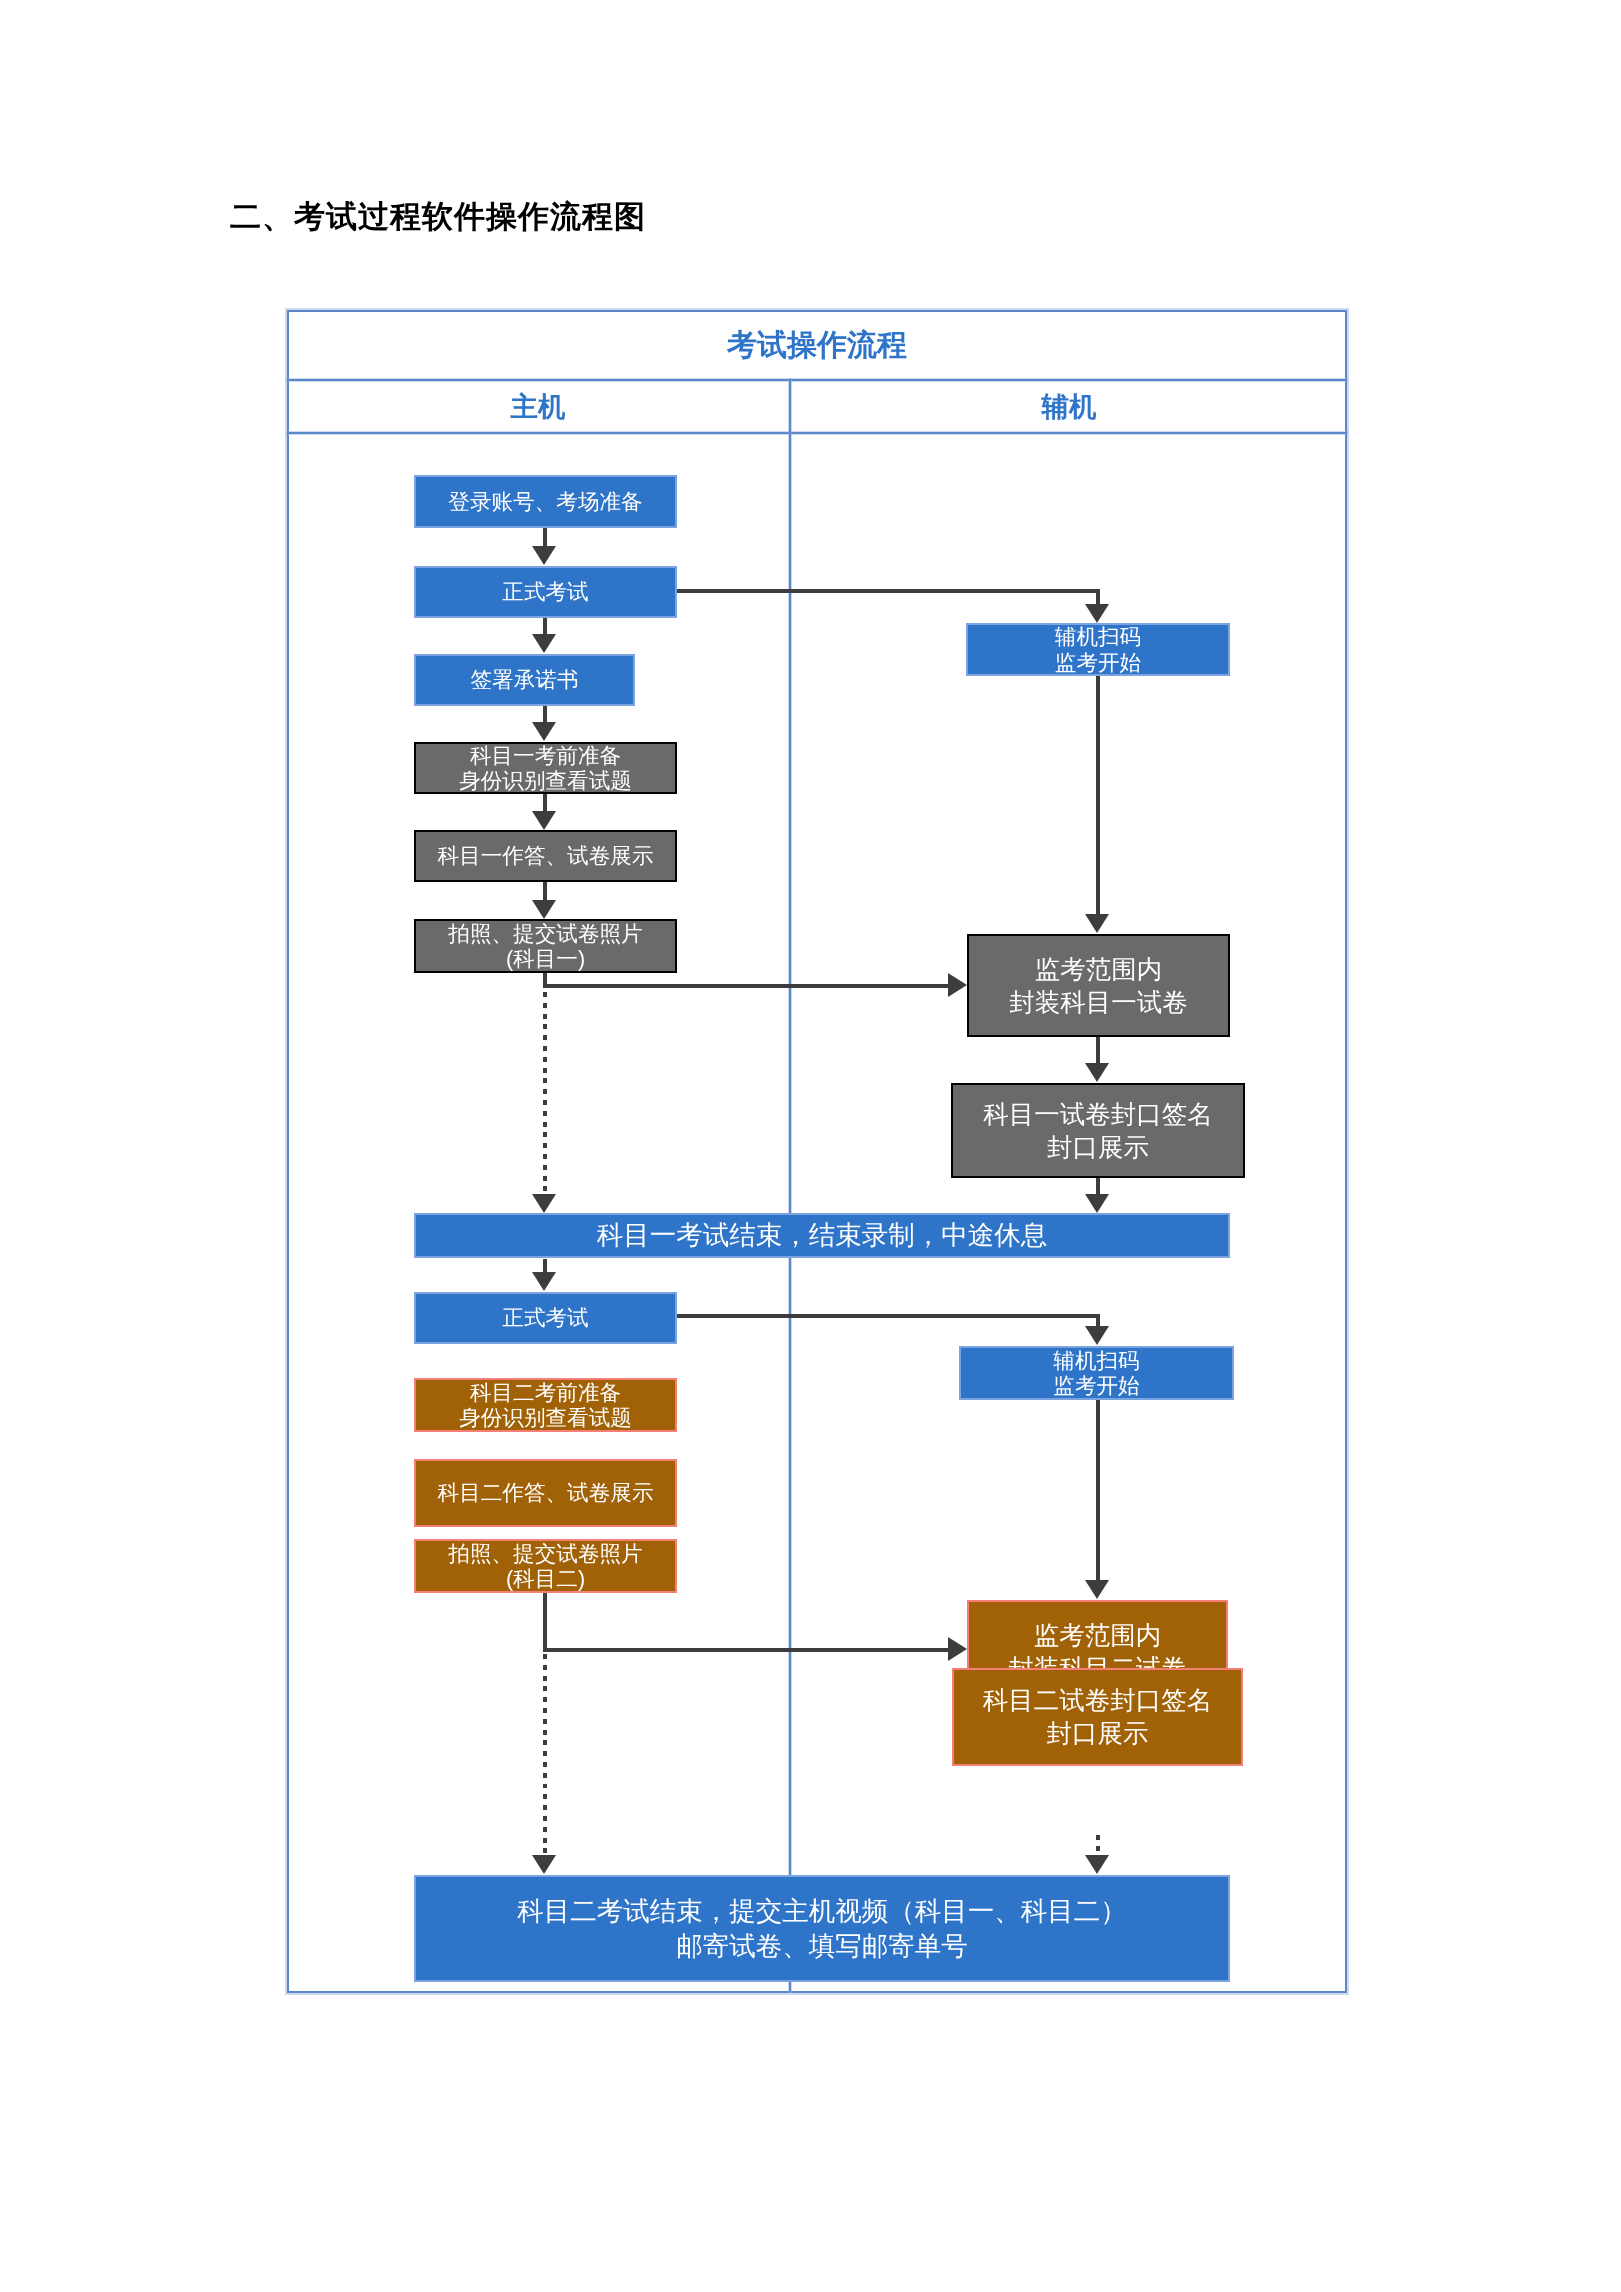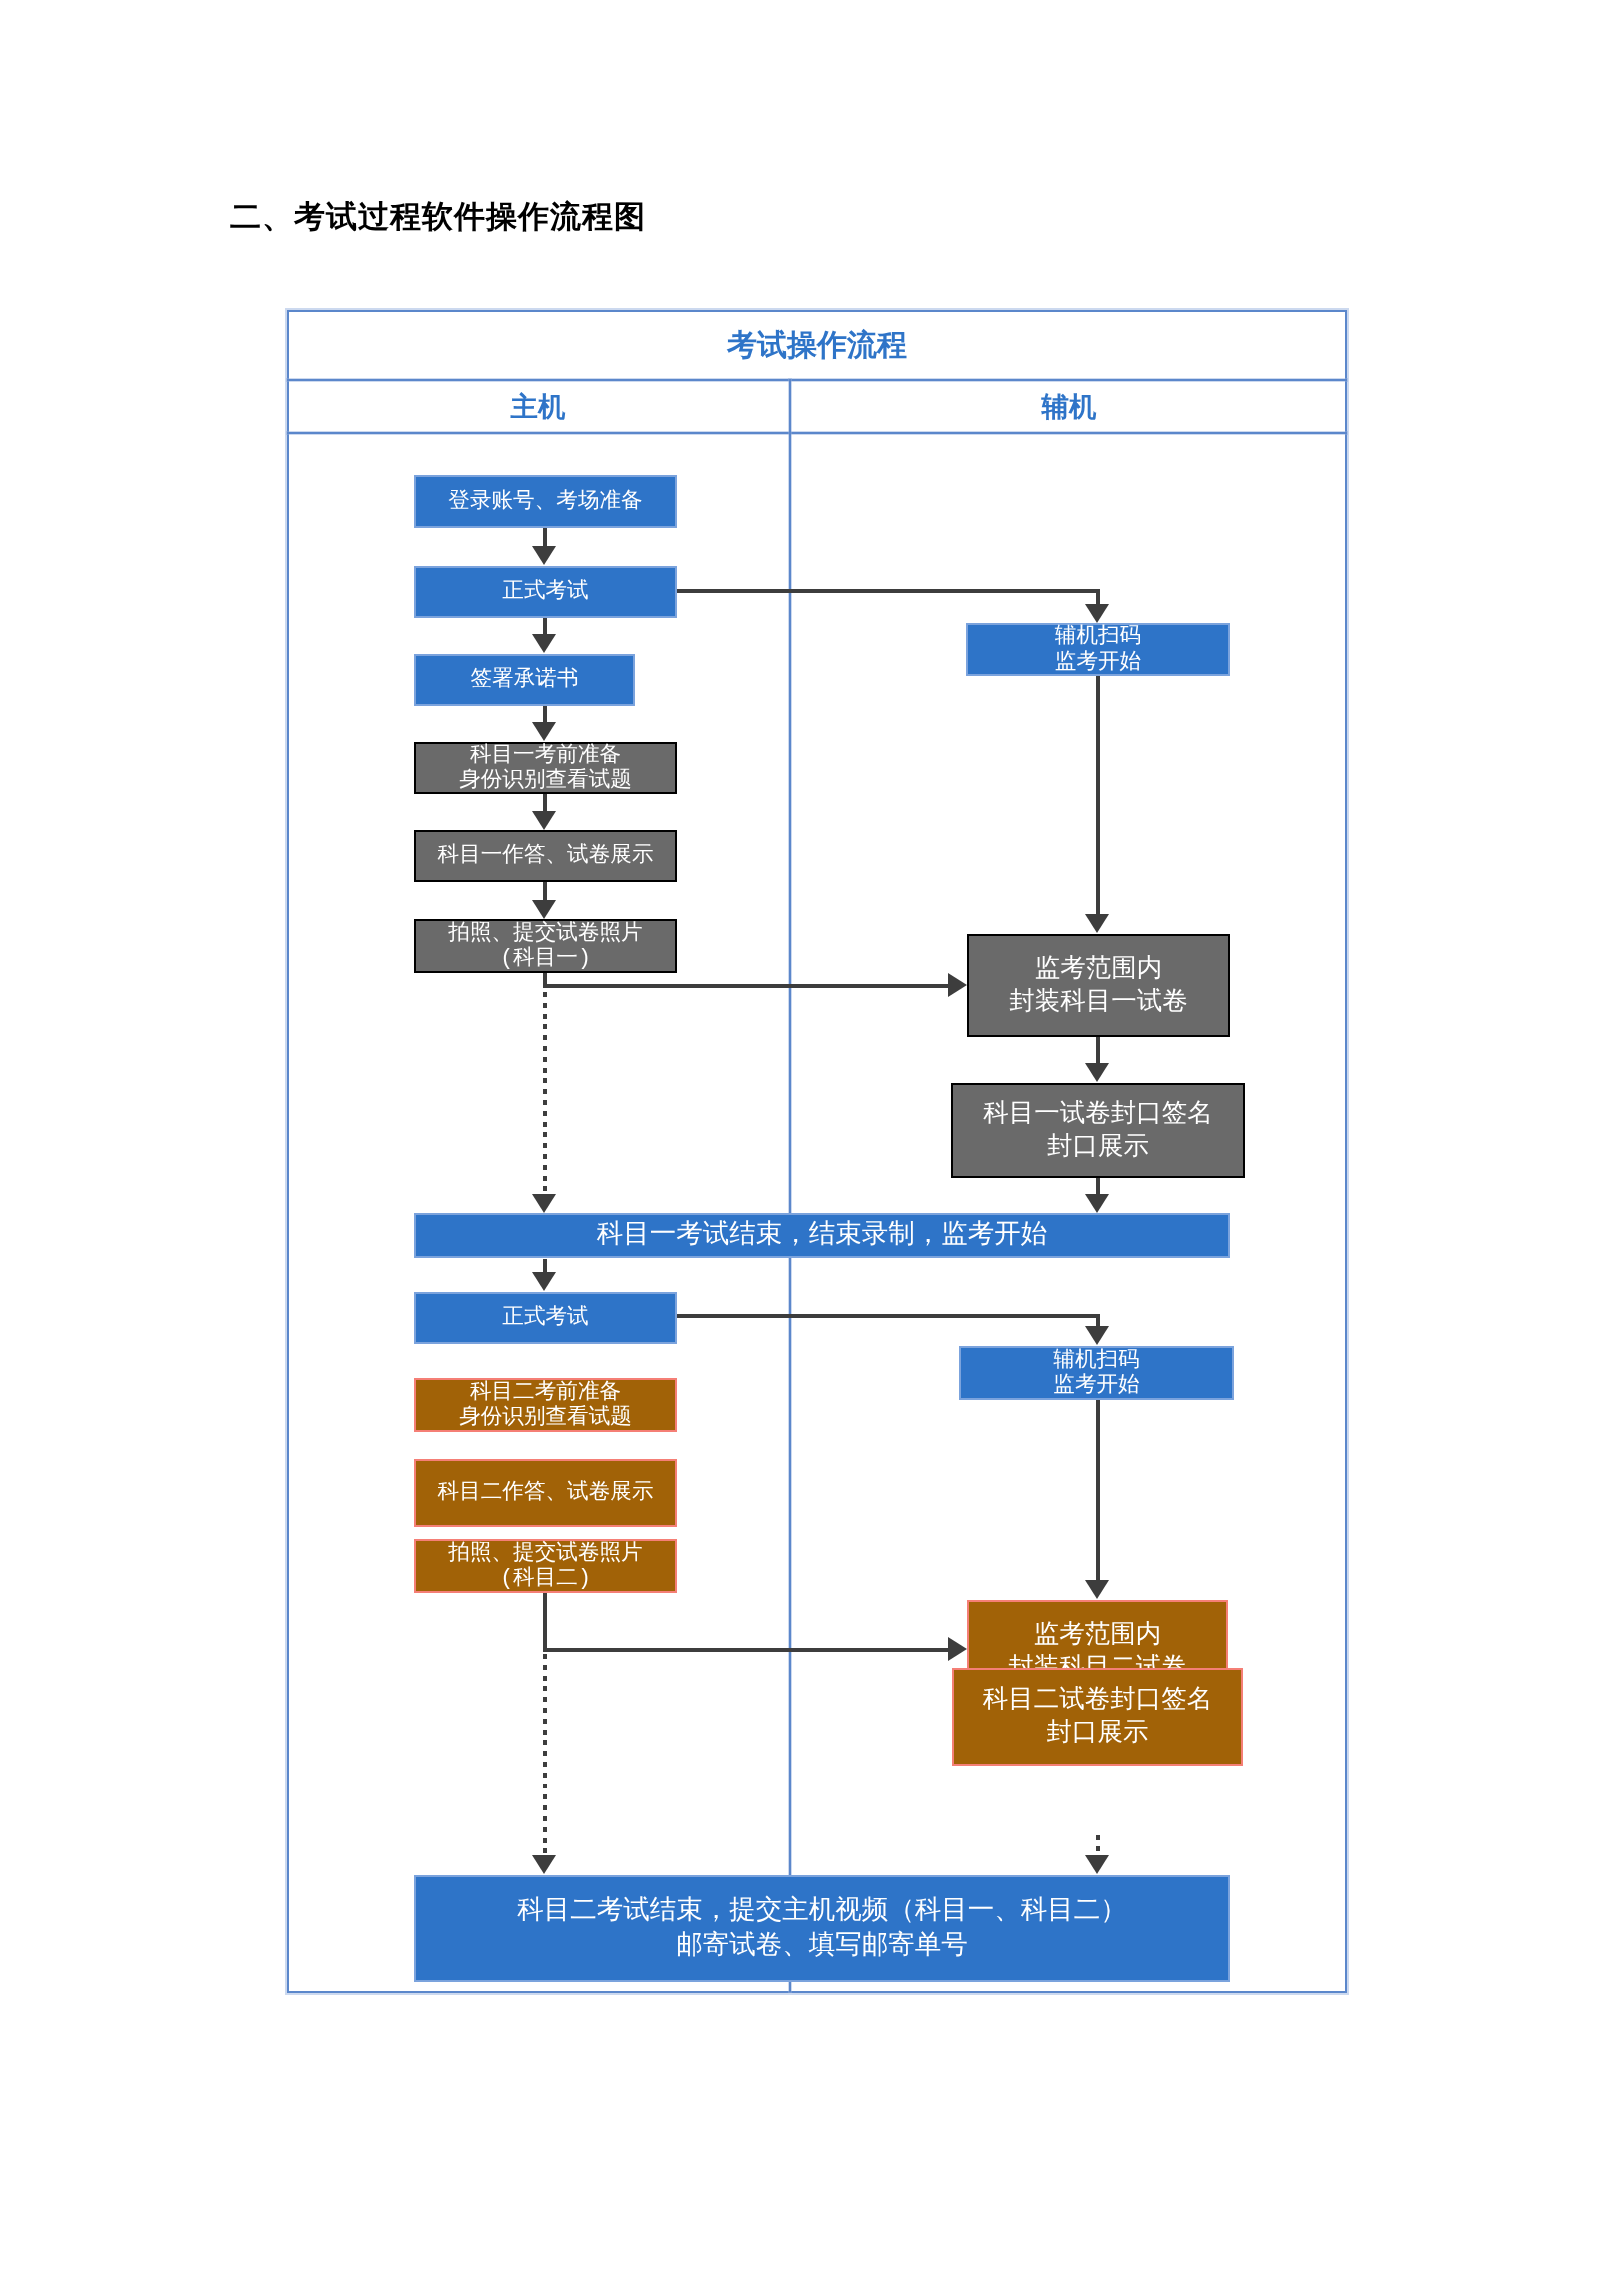--- a/index.html
+++ b/index.html
@@ -19,21 +19,21 @@
   .fc-title{position:absolute;left:287px;top:310px;width:1060px;height:70px;display:flex;
             align-items:center;justify-content:center;color:#2e74c8;font-weight:bold;font-size:30px;z-index:2;}
   .col-head{position:absolute;top:381px;height:51px;display:flex;align-items:center;justify-content:center;
             color:#2e74c8;font-weight:bold;font-size:27.4px;z-index:2;}
   .col-head.left{left:287px;width:502px;}
   .col-head.right{left:791px;width:556px;border-radius:6px;}
 
   
   .node{position:absolute;display:flex;flex-direction:column;align-items:center;justify-content:center;
         color:#ffffff;font-size:21.6px;line-height:25.5px;text-align:center;box-sizing:border-box;z-index:3;}
-  .node span{display:block;font-family:Liberation Mono, monospace;}
+  .node span{display:block;}
   .blue{background:#2e74c8;border:2px solid #7ba3dd;}
   .gray{background:#6a6a6a;border:2px solid #000000;}
   .red{background:#a16207;border:2px solid #f57f76;}
   .big{font-size:25.5px;line-height:33px;}
   .wide{font-size:26.5px;line-height:35px;}
 
   
   .vline{position:absolute;width:3.9px;background:#3d3d3d;z-index:2;}
   .hline{position:absolute;height:3.9px;background:#3d3d3d;z-index:2;}
   .vdot{position:absolute;width:3.9px;z-index:2;
@@ -131,21 +131,21 @@
     <span>身份识别查看试题</span>
   </div>
   <div class="node gray" style="left:414px;top:830px;width:263px;height:52px">
     <span>科目一作答、试卷展示</span>
   </div>
   <div class="node gray" style="left:414px;top:919px;width:263px;height:54px">
     <span>拍照、提交试卷照片</span>
     <span>(科目一)</span>
   </div>
   <div class="node blue wide" style="left:414px;top:1213px;width:816px;height:45px">
-    <span>科目一考试结束，结束录制，监考开始</span>
+    <span>科目一考试结束，结束录制，中途休息</span>
   </div>
   <div class="node blue" style="left:414px;top:1292px;width:263px;height:52px">
     <span>正式考试</span>
   </div>
   <div class="node red" style="left:414px;top:1378px;width:263px;height:54px">
     <span>科目二考前准备</span>
     <span>身份识别查看试题</span>
   </div>
   <div class="node red" style="left:414px;top:1459px;width:263px;height:68px">
     <span>科目二作答、试卷展示</span>

